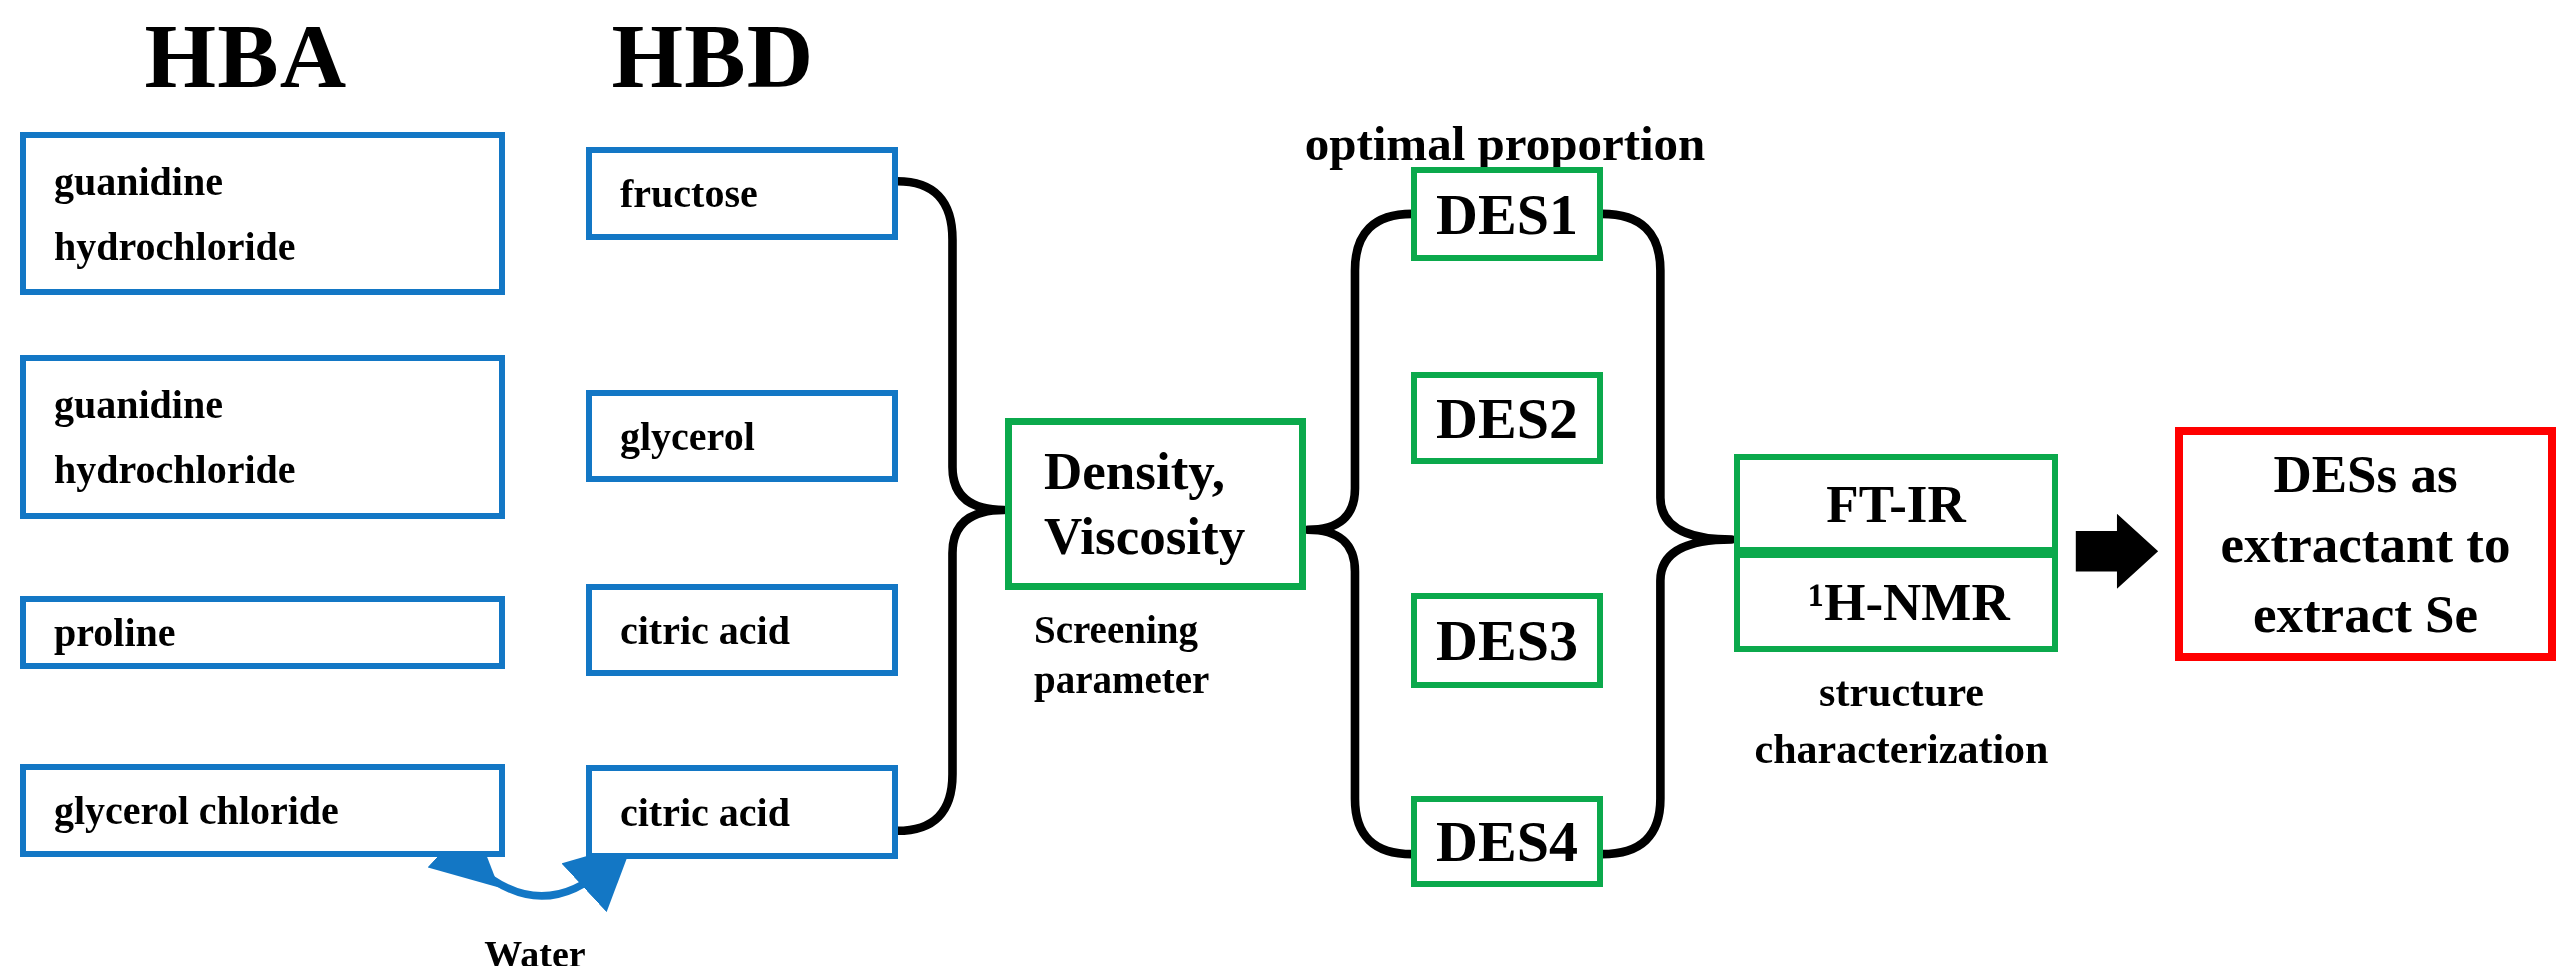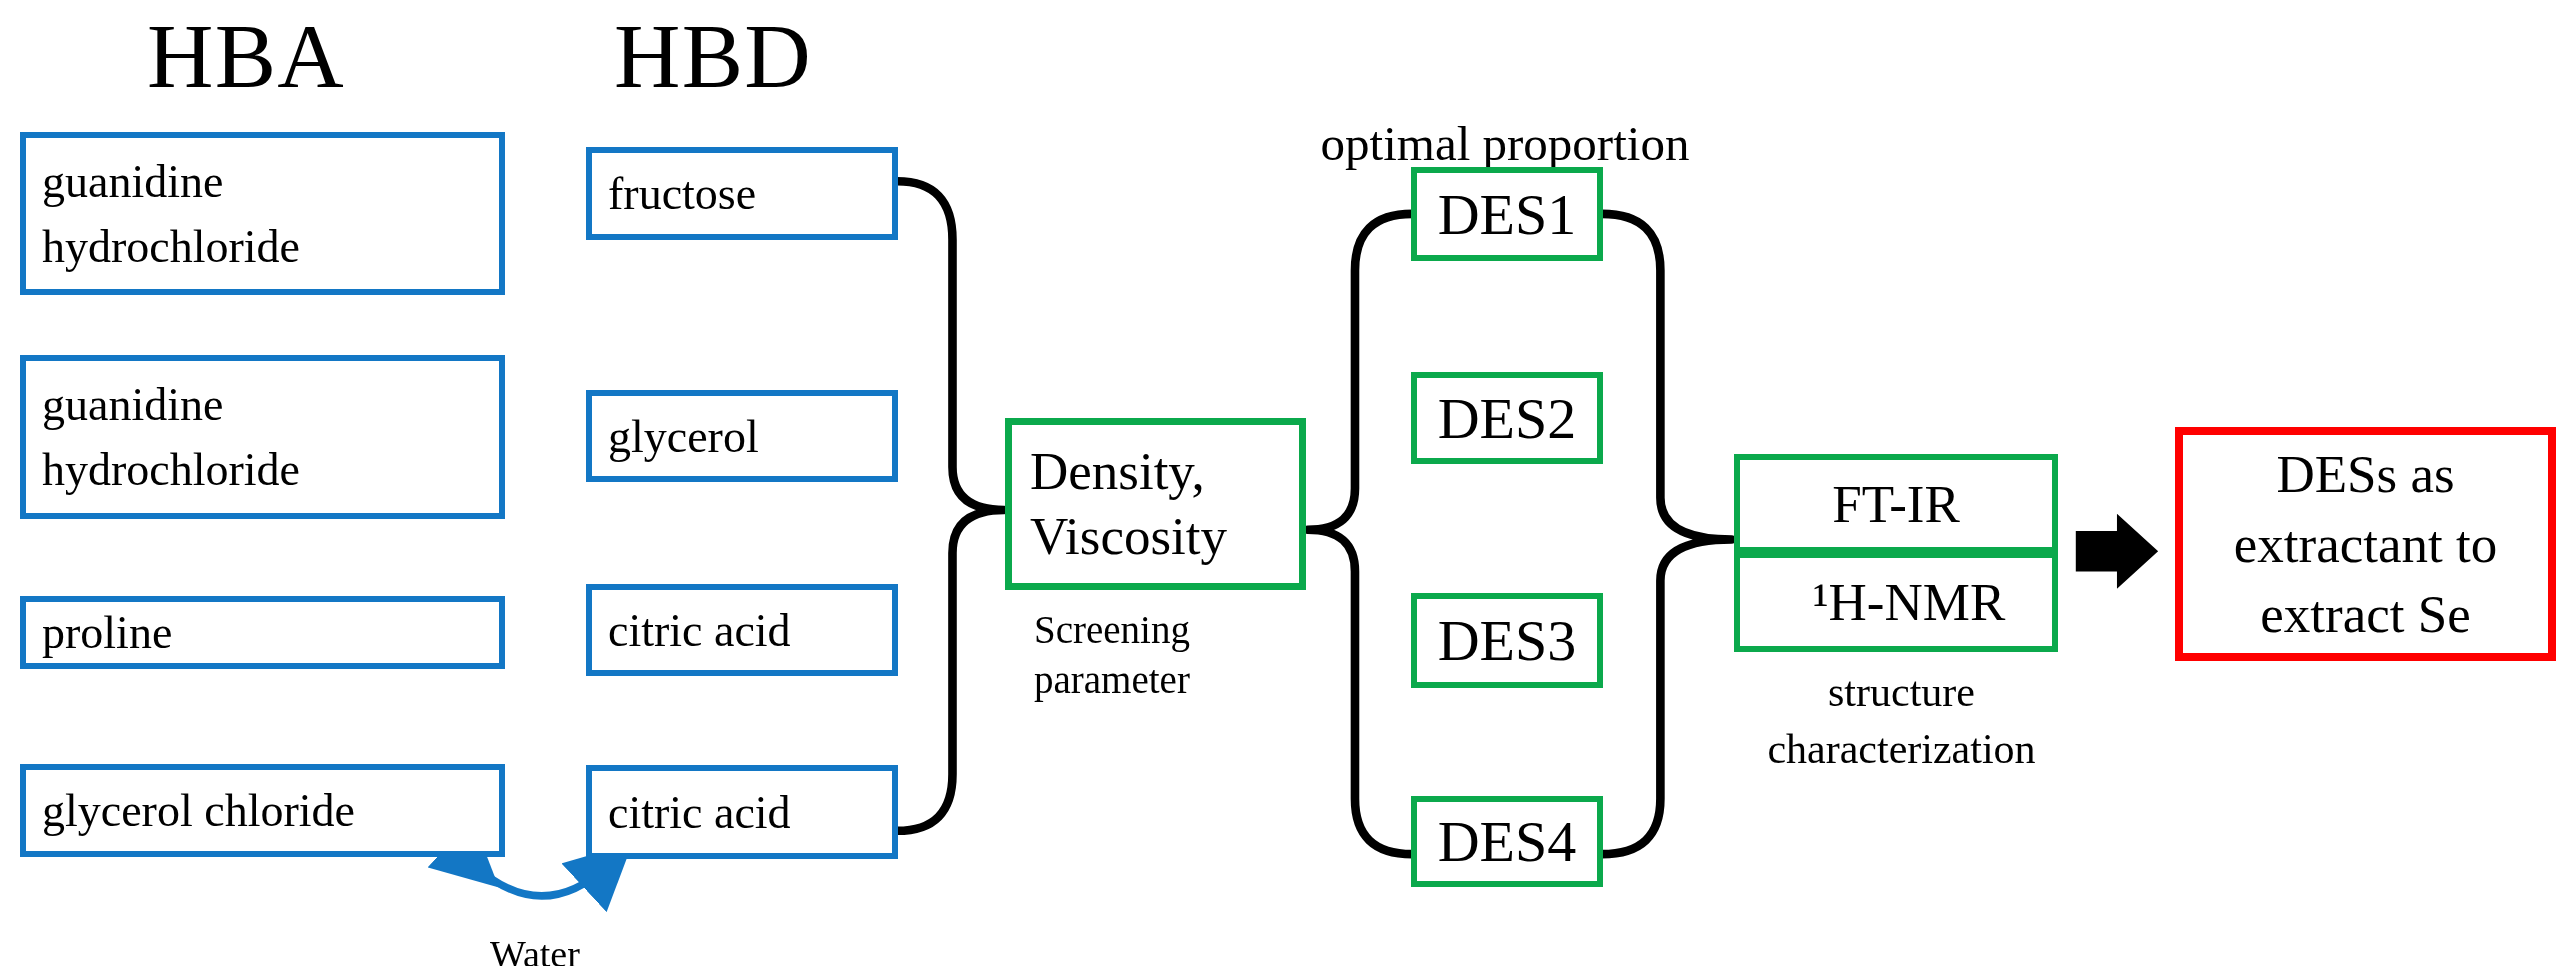--- a/index.html
+++ b/index.html
@@ -1,24 +1,24 @@
 <!DOCTYPE html>
 <html style="font-size:9.8px"><head>
 <meta charset="utf-8">
 <style>
   html,body{margin:0;padding:0;background:#ffffff;}
   #stage{position:relative;width:2576px;height:966px;background:#ffffff;overflow:hidden;
-         font-family:"Liberation Serif","DejaVu Serif",serif;font-weight:normal;color:#000;border-radius:32px;}
+         font-family:"Liberation Serif","DejaVu Serif",serif;font-weight:bold;color:#000;border-radius:32px;}
   .abs{position:absolute;box-sizing:border-box;}
   .col-title{font-size:92px;text-align:center;letter-spacing:1.2px;}
   .box{display:flex;align-items:center;background:#fff;}
   .blue-box{border:6.1px solid #1377C5;}
-  .box-label{font-size:46px;line-height:65px;white-space:pre-line;padding-left:16px;}
+  .box-label{font-size:40px;line-height:65px;white-space:pre-line;padding-left:28px;}
   .green-box{border:7.4px solid #0BA94C;background:#fff;}
-  .center-label{font-size:53px;line-height:65px;white-space:pre-line;padding-left:18px;}
+  .center-label{font-size:53px;line-height:65px;white-space:pre-line;padding-left:32px;}
   .caption{font-size:39px;line-height:50px;white-space:pre-line;}
   .small-title{font-size:49px;text-align:center;margin-top:24px;}
   .des-box{display:flex;align-items:center;justify-content:center;}
   .des-label{font-size:58px;}
   .method-cell{display:flex;align-items:center;justify-content:center;font-size:53px;}
   .red-box{border:8.6px solid #FF0000;display:flex;align-items:center;justify-content:center;}
   .result-label{font-size:53px;line-height:70px;text-align:center;white-space:pre-line;}
   svg{position:absolute;left:0;top:0;}
   .center-caption{text-align:center;}
 </style>

